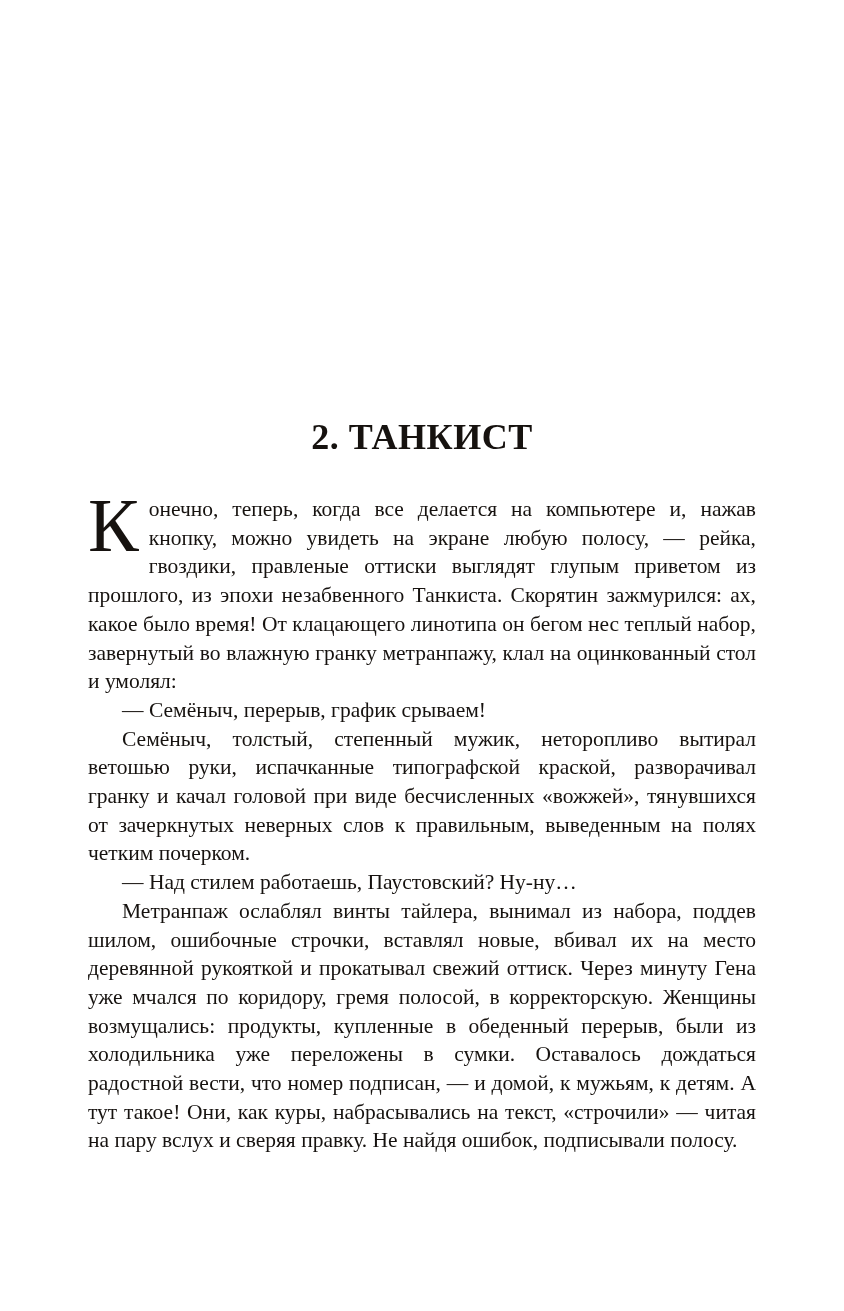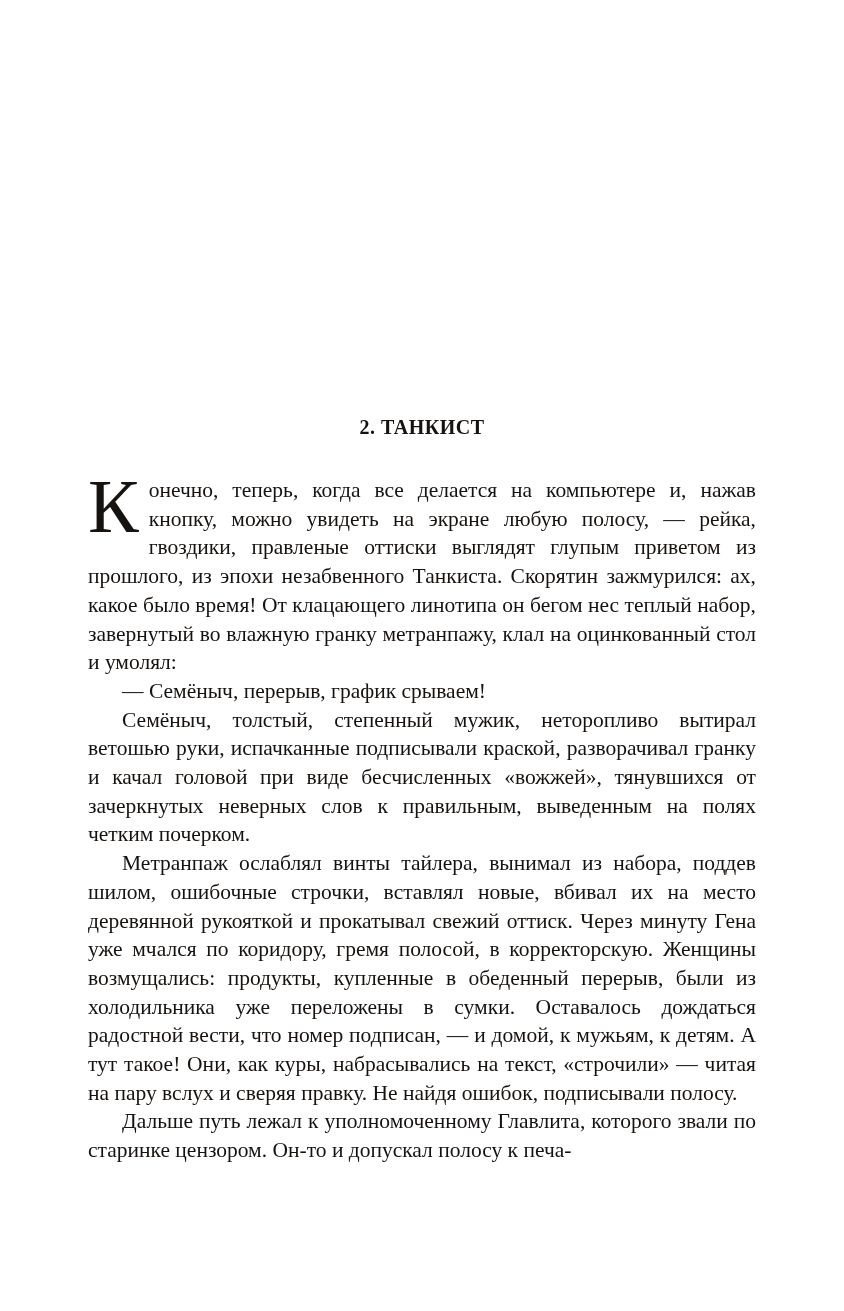--- a/index.html
+++ b/index.html
@@ -16,21 +16,21 @@
       font-family: "Liberation Serif", "DejaVu Serif", serif;
       color: #16120f;
     }
     .content {
       position: absolute;
       left: 88px;
       top: 416px;
       width: 668px;
     }
     .chapter-title {
-      font-size: 20px;
+      font-size: 36px;
       font-weight: 700;
       text-align: center;
       letter-spacing: 0.5px;
       margin: 0 0 37px 0;
     }
     .para {
       font-size: 21.5px;
       line-height: 28.7px;
       text-align: justify;
       margin: 0;
@@ -53,21 +53,21 @@
 
 <div class="page">
   <div class="content">
 
     <h1 class="chapter-title">2. ТАНКИСТ</h1>
 
     <p class="para first"><span class="dropcap">К</span><span>онечно, теперь, когда все делается на компьютере и, нажав кнопку, можно увидеть на экране любую полосу, — рейка, гвоздики, правленые оттиски выглядят глупым приветом из прошлого, из эпохи незабвенного Танкиста. Скорятин зажмурился: ах, какое было время! От клацающего линотипа он бегом нес теплый набор, завернутый во влажную гранку метранпажу, клал на оцинкованный стол и умолял:</span></p>
 
     <p class="para">— Семёныч, перерыв, график срываем!</p>
 
-    <p class="para">Семёныч, толстый, степенный мужик, неторопливо вытирал ветошью руки, испачканные подписывали краской, разворачивал гранку и качал головой при виде бесчисленных «вожжей», тянувшихся от зачеркнутых неверных слов к правильным, выведенным на полях четким почерком.</p>
+    <p class="para">Семёныч, толстый, степенный мужик, неторопливо вытирал ветошью руки, испачканные типографской краской, разворачивал гранку и качал головой при виде бесчисленных «вожжей», тянувшихся от зачеркнутых неверных слов к правильным, выведенным на полях четким почерком.</p>
 
+    <p class="para">— Над стилем работаешь, Паустовский? Ну-ну…</p>
 
     <p class="para">Метранпаж ослаблял винты тайлера, вынимал из набора, поддев шилом, ошибочные строчки, вставлял новые, вбивал их на место деревянной рукояткой и прокатывал свежий оттиск. Через минуту Гена уже мчался по коридору, гремя полосой, в корректорскую. Женщины возмущались: продукты, купленные в обеденный перерыв, были из холодильника уже переложены в сумки. Оставалось дождаться радостной вести, что номер подписан, — и домой, к мужьям, к детям. А тут такое! Они, как куры, набрасывались на текст, «строчили» — читая на пару вслух и сверяя правку. Не найдя ошибок, подписывали полосу.</p>
 
-    <p class="para">Дальше путь лежал к уполномоченному Главлита, которого звали по старинке цензором. Он-то и допускал полосу к печа-</p>
 
   </div>
 </div>
 
 </body></html>

